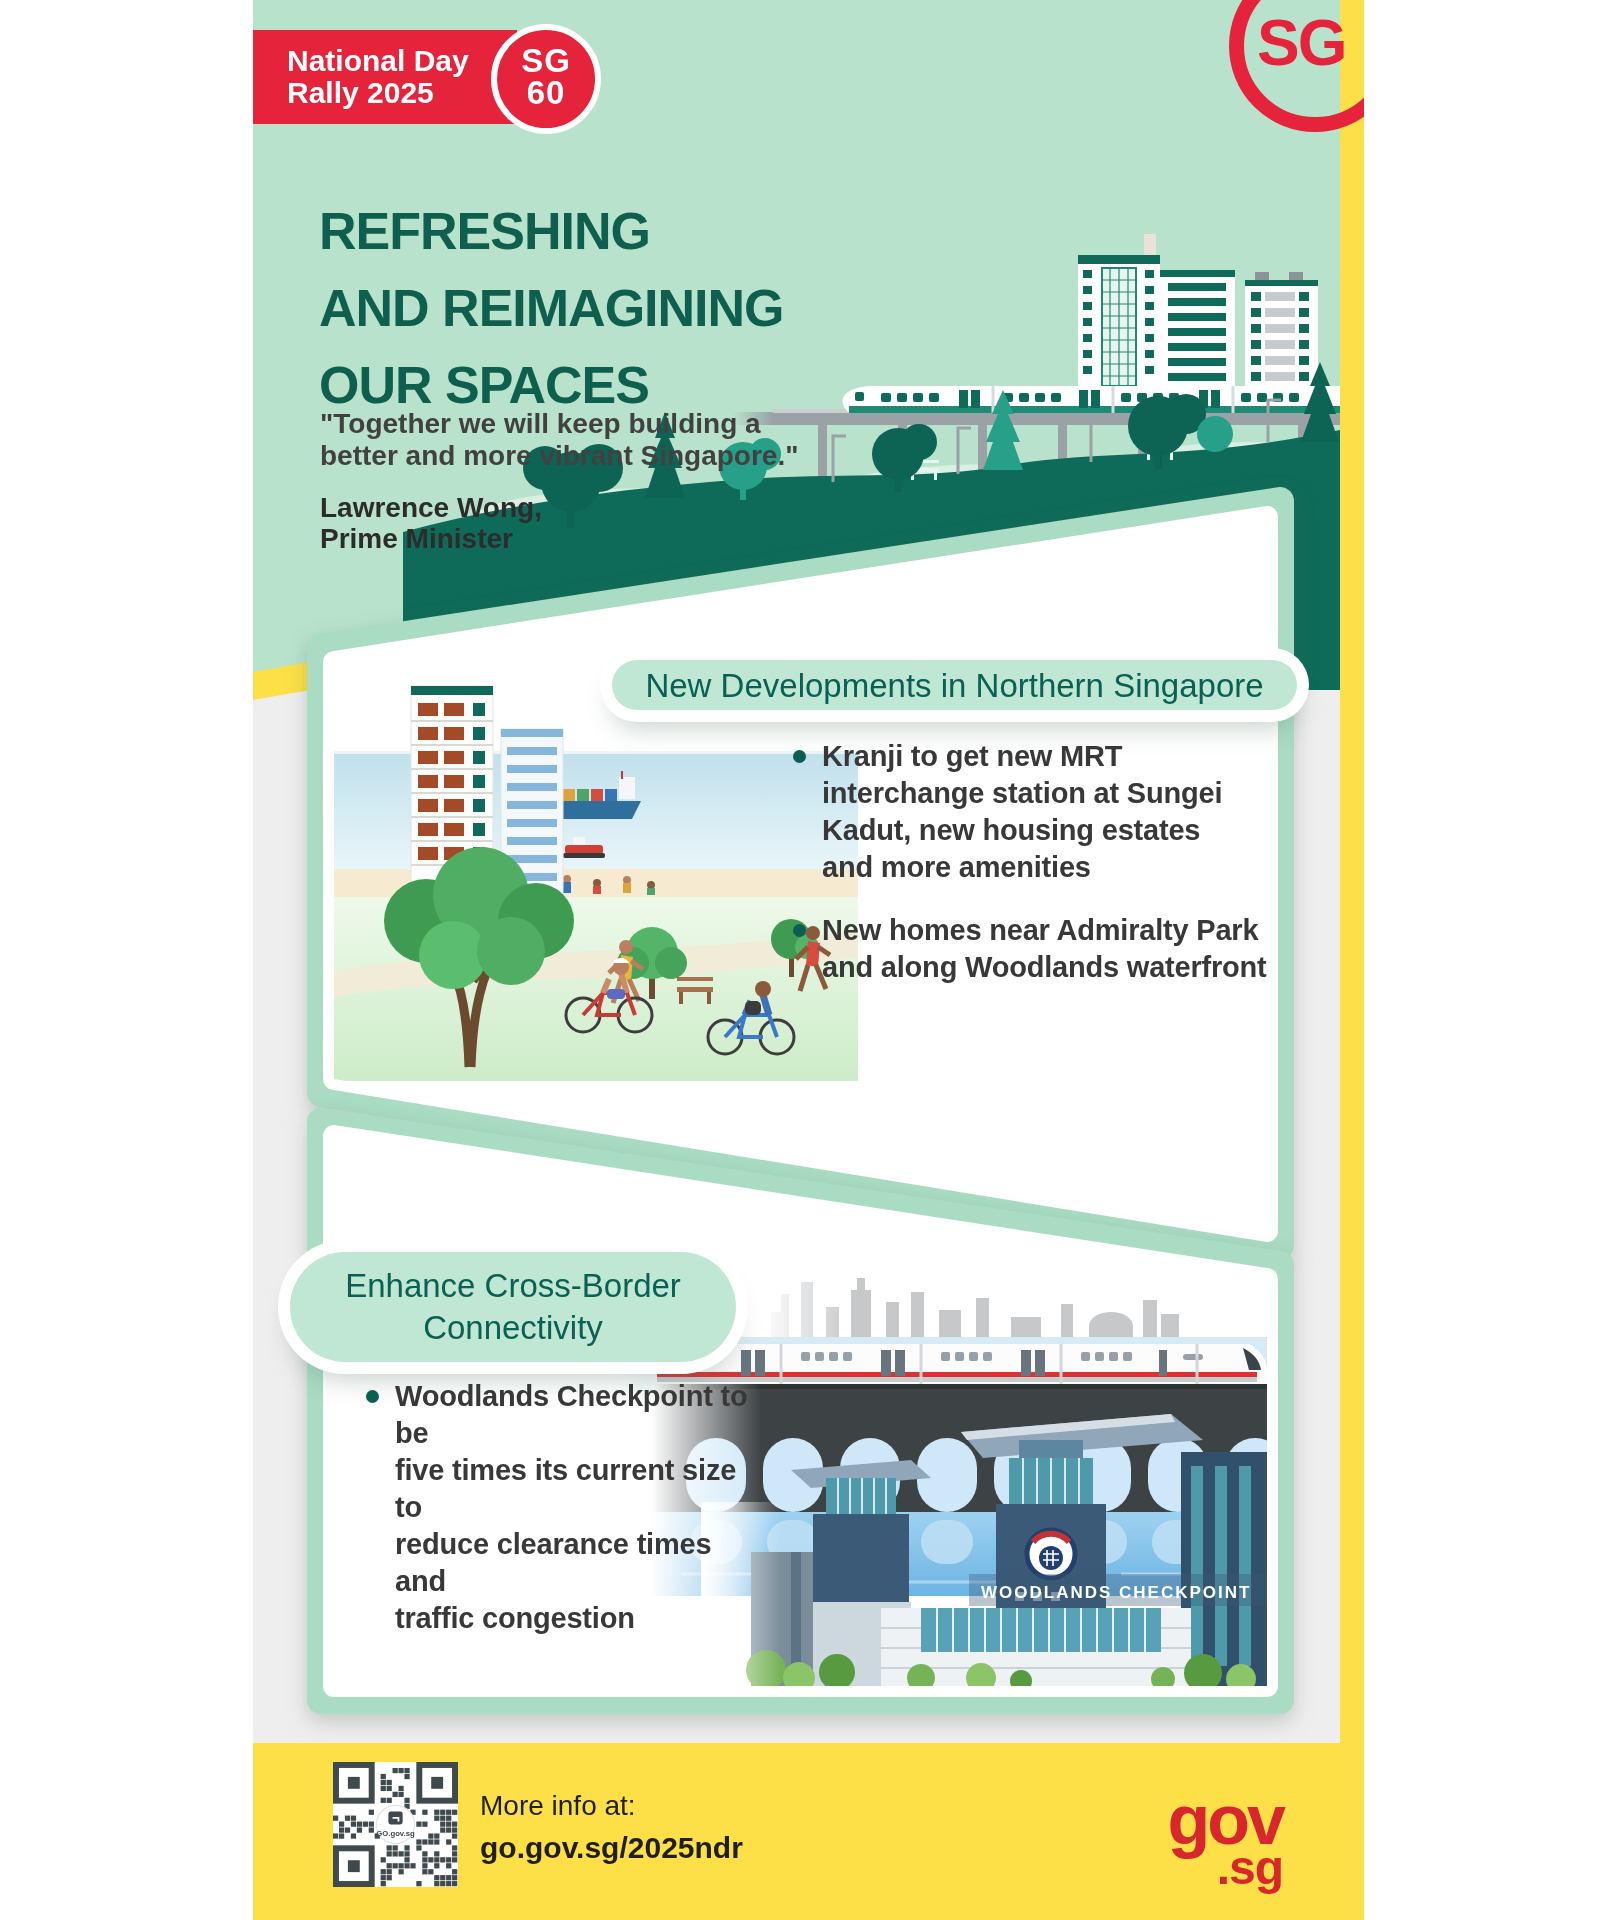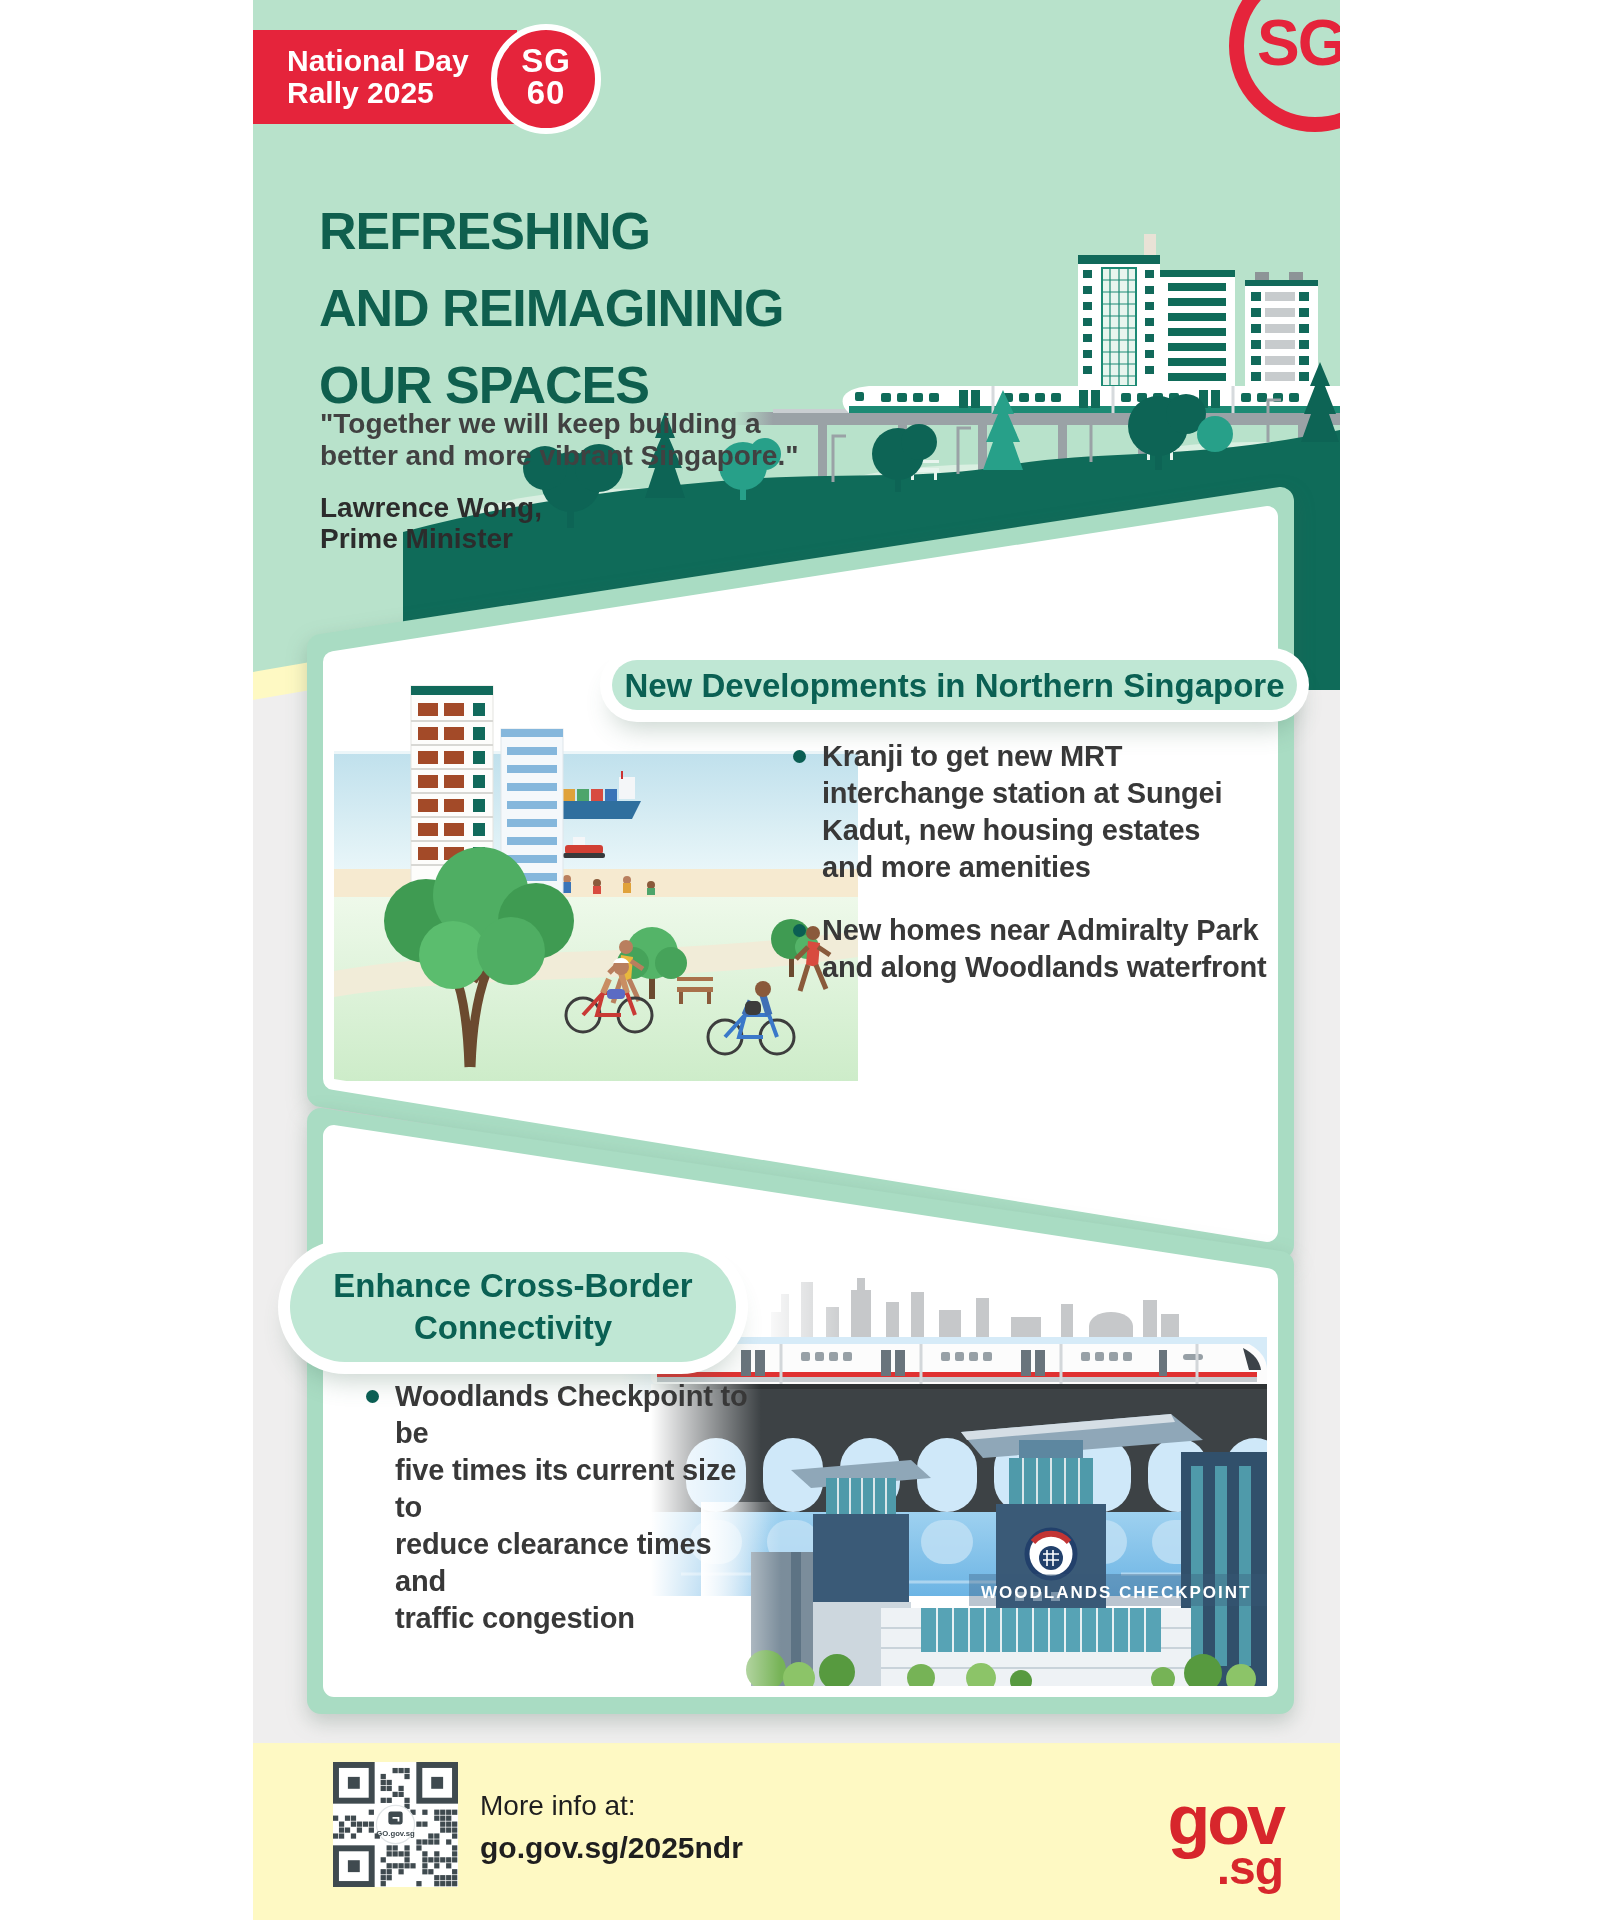--- a/index.html
+++ b/index.html
@@ -1,18 +1,18 @@
 <!DOCTYPE html>
 <html><head>
 <meta charset="utf-8">
 <style>
   html,body{margin:0;padding:0;background:#fff;}
   .page{position:relative;width:1600px;height:1920px;background:#fff;overflow:hidden;
         font-family:"Liberation Sans","DejaVu Sans",sans-serif;}
-  .poster{position:absolute;left:253px;top:0;width:1087px;height:1920px;background:#fef9c3;overflow:hidden;}
+  .poster{position:absolute;left:253px;top:0;width:1087px;height:1920px;background:#fde047;overflow:hidden;padding-left:24px;}
 
   
   .header-band{position:absolute;left:0;top:0;width:1087px;height:700px;background:#b8e2cb;
                clip-path:polygon(0 0,1087px 0,1087px 484px,0 672px);}
   .gray-bg{position:absolute;left:0;top:0;width:1087px;height:1743px;background:#efeeee;
            clip-path:polygon(0 700px,1087px 512px,1087px 1743px,0 1743px);}
 
   .badge{position:absolute;left:0;top:30px;width:264px;height:94px;background:#e5243b;color:#fff;
          font-weight:bold;font-size:30px;line-height:32px;padding:15px 0 0 34px;box-sizing:border-box;
          white-space:pre-line;}
@@ -30,21 +30,21 @@
   .attribution{position:absolute;left:67px;top:492px;font-size:28px;line-height:31px;font-weight:bold;
          color:#2c2c2c;white-space:pre-line;}
   .hdr-illo{position:absolute;left:150px;top:230px;width:937px;height:460px;}
 
   
   .card-svg{position:absolute;overflow:visible;}
   #card1{left:68px;top:501px;width:959px;height:744px;}
   #card2{left:68px;top:1122px;width:959px;height:578px;}
   .frame-path{filter:drop-shadow(0 8px 10px rgba(60,90,75,.25));}
 
-  .pill{position:absolute;background:#bfe7d4;color:#0a6053;font-weight:bold;text-align:center;
+  .pill{position:absolute;background:#bfe7d4;color:#0a6053;font-weight:normal;text-align:center;
         box-shadow:0 0 0 12px #fff,0 18px 26px rgba(70,110,90,.30);z-index:5;}
   .pill1{left:359px;top:633px;width:685px;height:50px;border-radius:26px;font-size:33px;line-height:51px;}
   .pill2{left:37px;top:1225px;width:446px;height:110px;border-radius:56px;font-size:33px;line-height:42px;
          padding-top:13px;box-sizing:border-box;white-space:pre-line;}
 
   .bullets{position:absolute;list-style:none;margin:0;padding:0;font-weight:bold;color:#383838;
            font-size:29px;line-height:37px;letter-spacing:-0.2px;z-index:6;}
   .bullets li{position:relative;margin-bottom:26px;white-space:pre-line;}
   .bullets li::before{content:"";position:absolute;left:-29px;top:12px;width:13px;height:13px;
            border-radius:50%;background:#0b5e53;}

